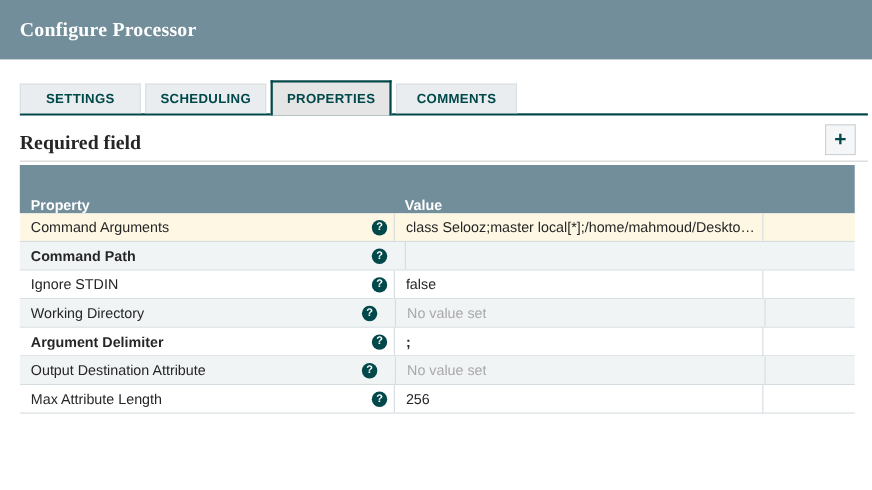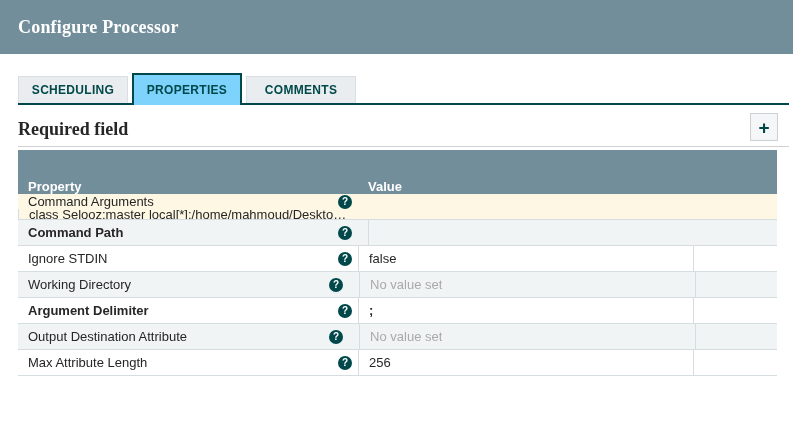--- a/index.html
+++ b/index.html
@@ -35,21 +35,21 @@
     content: ""; position: absolute; left: 0; right: 0; bottom: 0;
     height: 2px; background: var(--accent);
   }
   .tab {
     width: 110px; height: 27px; margin: 0 4px 2px 0;
     background: #E9EDEF; border: 1px solid #D9DFE2; border-bottom: none;
     display: flex; align-items: center; justify-content: center;
     position: relative; z-index: 1; cursor: pointer;
   }
   .tab.active {
-    height: 32px; margin-bottom: 0; background: #7dd3fc;
+    height: 32px; margin-bottom: 0; background: #e5e5e5;
     border: 2px solid var(--accent); border-bottom: none; z-index: 2;
   }
   .tab-label {
     font-size: 12px; font-weight: bold; color: var(--accent); letter-spacing: 0.3px;
   }
 
   
   .toolbar {
     margin: 8px 4px 0 18px; height: 34px; position: relative;
     border-bottom: 1px solid #D0D0D0;
@@ -72,21 +72,21 @@
   .ptable { margin: 3px 0 0 18px; width: 759px; font-size: 13px; }
   .thead {
     display: flex; height: 44px; align-items: flex-end;
     background: var(--header-bg); color: #fff; font-weight: bold;
   }
   .trow {
     display: flex; height: 26px; align-items: stretch;
     border-bottom: 1px solid #D5DDE0; background: #fff; cursor: pointer;
   }
   .trow.alt { background: var(--alt-row-bg); gap: 10px; }
-  .trow.highlight { background: var(--highlight-row-bg); flex-direction: column; }
+  .trow.highlight { background: var(--highlight-row-bg); }
   .cell { display: flex; align-items: center; }
   .cell.prop { width: 340px; padding-left: 10px; }
   .pname { flex: 1; white-space: nowrap; overflow: hidden; }
   .help {
     width: 14px; height: 14px; border-radius: 50%; flex: 0 0 14px;
     background: var(--accent); color: #fff; font-size: 10px; font-weight: bold;
     display: flex; align-items: center; justify-content: center;
     margin-right: 6px; cursor: pointer;
   }
   .cell.val {
@@ -101,20 +101,23 @@
 </style>
 </head>
 <body>
 
 <div class="dialog-header">
   <span class="dialog-title">Configure Processor</span>
 </div>
 
 <div class="tab-bar">
     <div class="tab">
+    <span class="tab-label">SETTINGS</span>
+  </div>
+    <div class="tab">
     <span class="tab-label">SCHEDULING</span>
   </div>
     <div class="tab active">
     <span class="tab-label">PROPERTIES</span>
   </div>
     <div class="tab">
     <span class="tab-label">COMMENTS</span>
   </div>
   </div>
 

